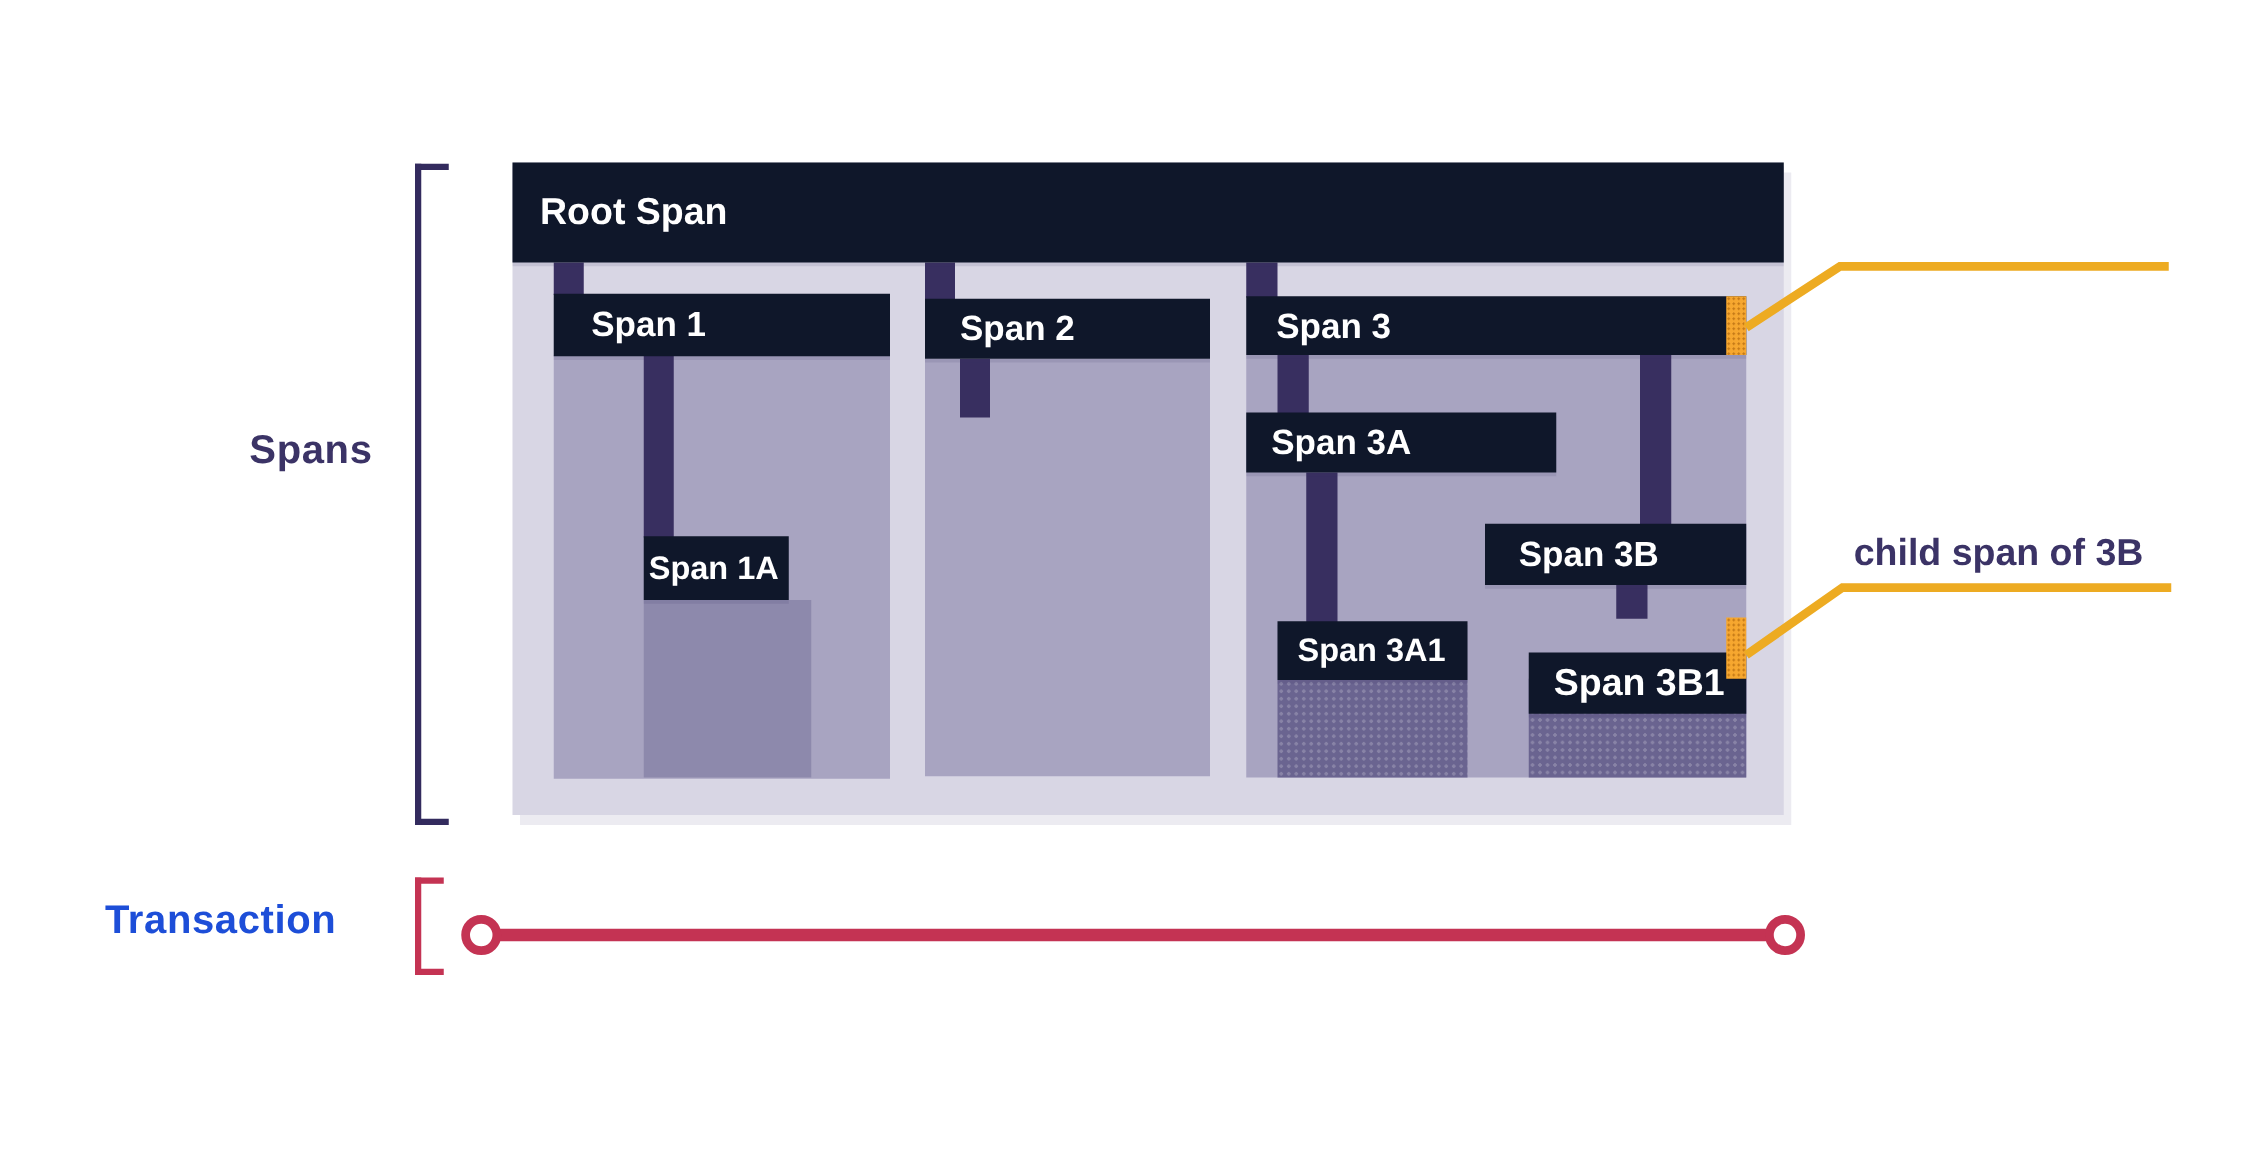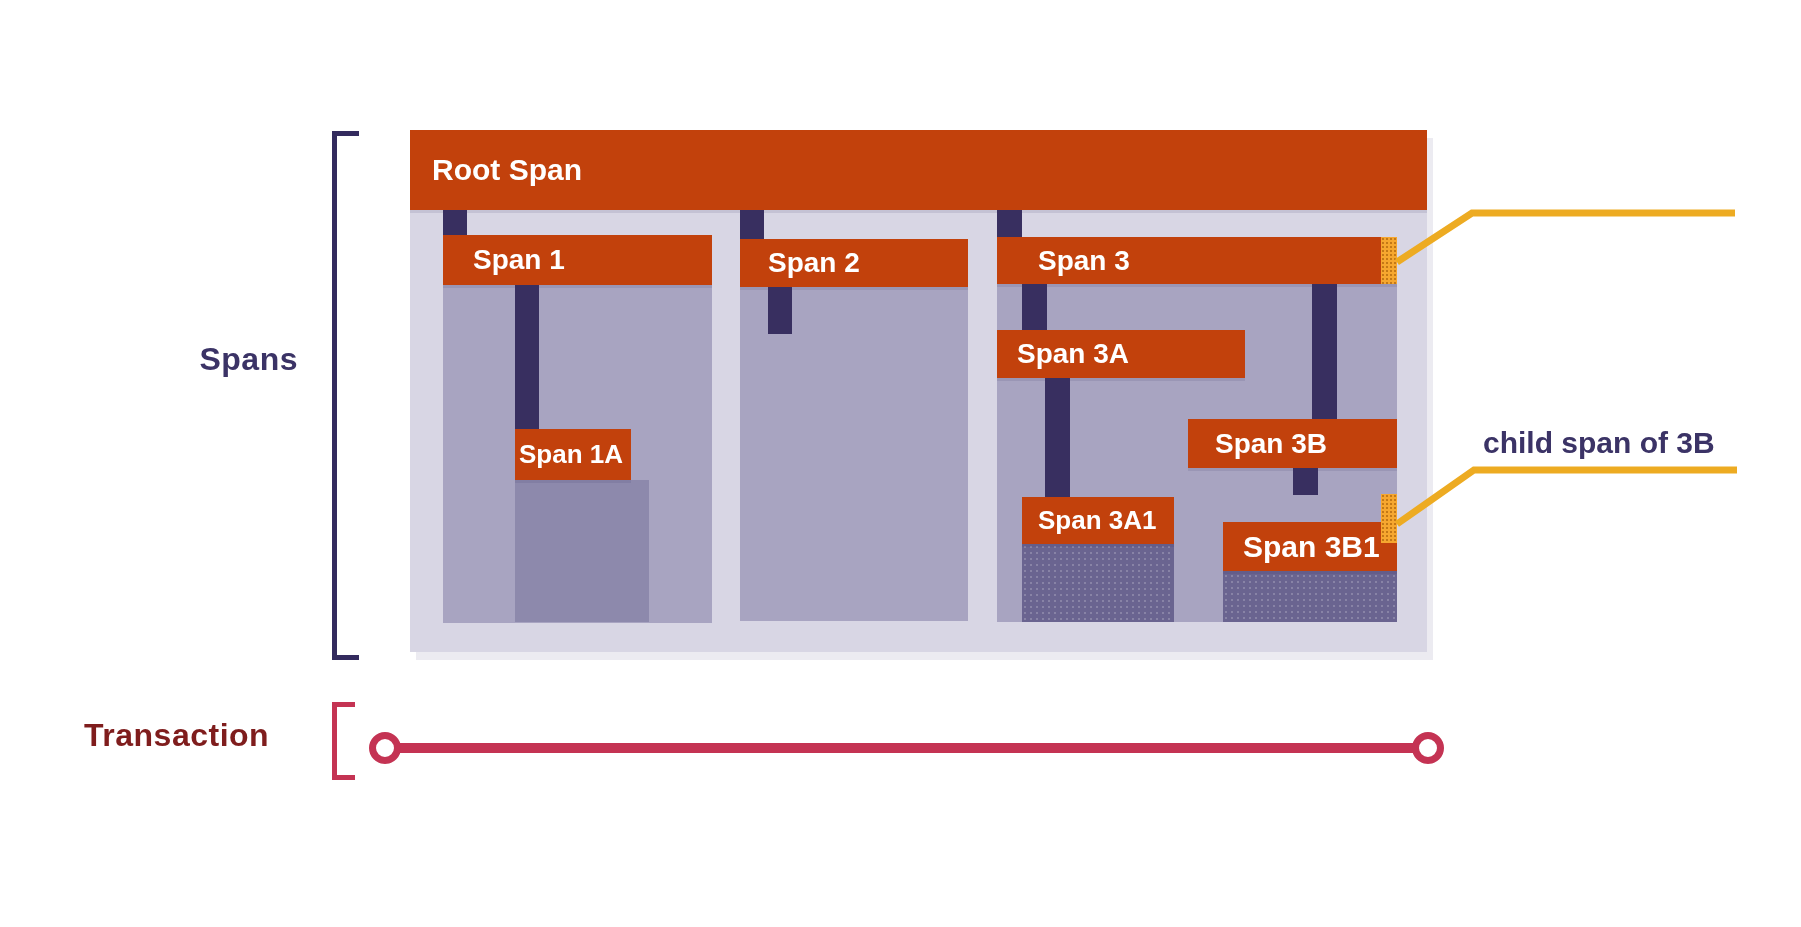--- a/index.html
+++ b/index.html
@@ -3,21 +3,21 @@
 <meta charset="utf-8">
 <style>
   html,body{margin:0;padding:0;background:#ffffff;}
   .canvas{
     position:relative;width:1801px;height:927px;background:#ffffff;overflow:hidden;
     font-family:"Liberation Sans","DejaVu Sans",sans-serif;
   }
   
   .side-label{position:absolute;font-weight:700;letter-spacing:.5px;}
   .spans-label{left:120px;top:341px;width:178px;text-align:right;font-size:32px;color:#3b3366;}
-  .transaction-label{left:84px;top:717px;width:214px;text-align:left;font-size:32px;color:#7f1d1d;}
+  .transaction-label{left:84px;top:717px;width:214px;text-align:left;font-size:32px;color:#1d4ed8;}
   
   .bracket{position:absolute;box-sizing:border-box;background:transparent;}
   .bracket.spans{
     left:332px;top:131px;width:27px;height:529px;
     border-left:5px solid #332b5e;border-top:5px solid #332b5e;border-bottom:5px solid #332b5e;
   }
   .bracket.transaction{
     left:332px;top:702px;width:23px;height:78px;
     border-left:5px solid #c43353;border-top:5px solid #c43353;border-bottom:5px solid #c43353;
   }
@@ -30,21 +30,21 @@
   .block{position:absolute;background:#a8a4c1;z-index:2;}
   .sub{position:absolute;z-index:3;}
   .sub.light{background:#8d89ac;}
   .sub.dark{
     background-color:#6a6490;
     background-image:radial-gradient(rgba(255,255,255,.20) 1.2px,transparent 1.2px);
     background-size:6px 6px;
   }
   .connector{position:absolute;background:#382f60;z-index:4;}
   .bar{
-    position:absolute;background:#c2410c;z-index:5;color:#ffffff;
+    position:absolute;background:#0f172a;z-index:5;color:#ffffff;
     font-weight:700;font-size:28px;white-space:nowrap;
     display:flex;align-items:center;padding-left:22px;box-sizing:border-box;
     box-shadow:0 3px 0 rgba(56,47,96,.12);
   }
   .marker{
     position:absolute;z-index:6;
     background-color:#f6a72f;
     background-image:radial-gradient(rgba(186,112,18,.85) 1px,transparent 1px);
     background-size:4px 4px;
   }
@@ -96,21 +96,21 @@
   </div>
   <div class="bar" style="left:443px;top:235px;width:269px;height:50px;padding-left:30px;">
     <span>Span 1</span>
   </div>
   <div class="bar" style="left:515px;top:429px;width:116px;height:51px;padding-left:4px;font-size:26px;">
     <span>Span 1A</span>
   </div>
   <div class="bar" style="left:740px;top:239px;width:228px;height:48px;padding-left:28px;">
     <span>Span 2</span>
   </div>
-  <div class="bar" style="left:997px;top:237px;width:400px;height:47px;padding-left:41px;">
+  <div class="bar" style="left:997px;top:237px;width:400px;height:47px;padding-left:24px;">
     <span>Span 3</span>
   </div>
   <div class="bar" style="left:997px;top:330px;width:248px;height:48px;padding-left:20px;">
     <span>Span 3A</span>
   </div>
   <div class="bar" style="left:1022px;top:497px;width:152px;height:47px;padding-left:16px;font-size:26px;">
     <span>Span 3A1</span>
   </div>
   <div class="bar" style="left:1188px;top:419px;width:209px;height:49px;padding-left:27px;">
     <span>Span 3B</span>

